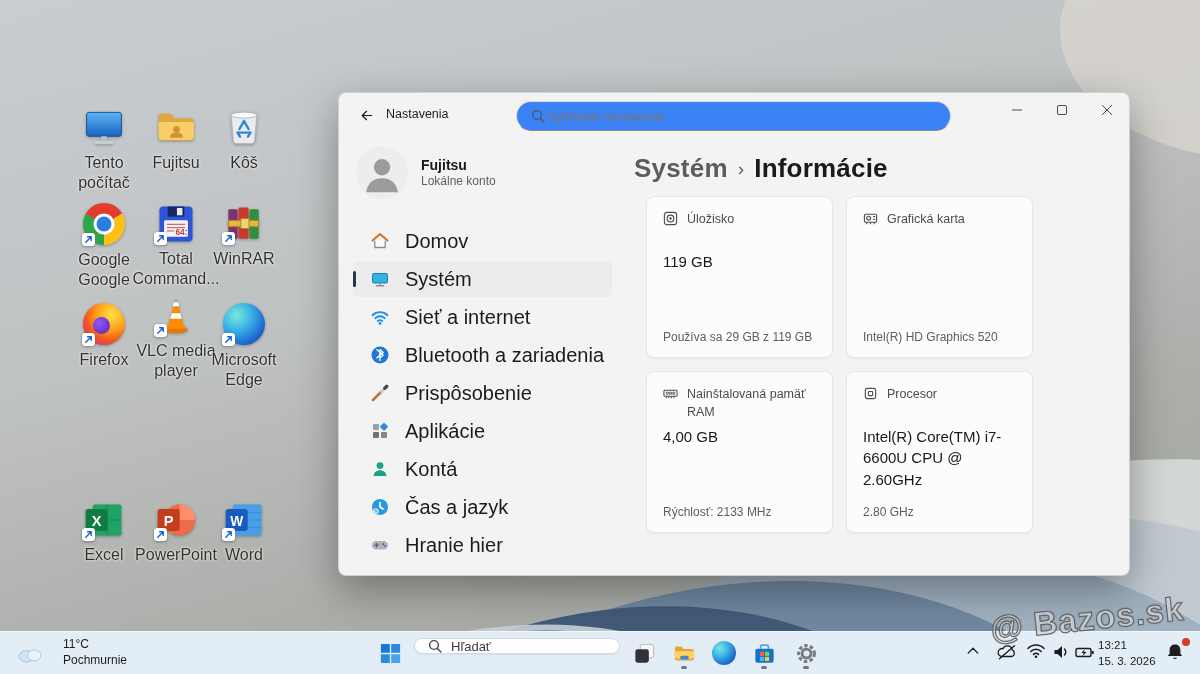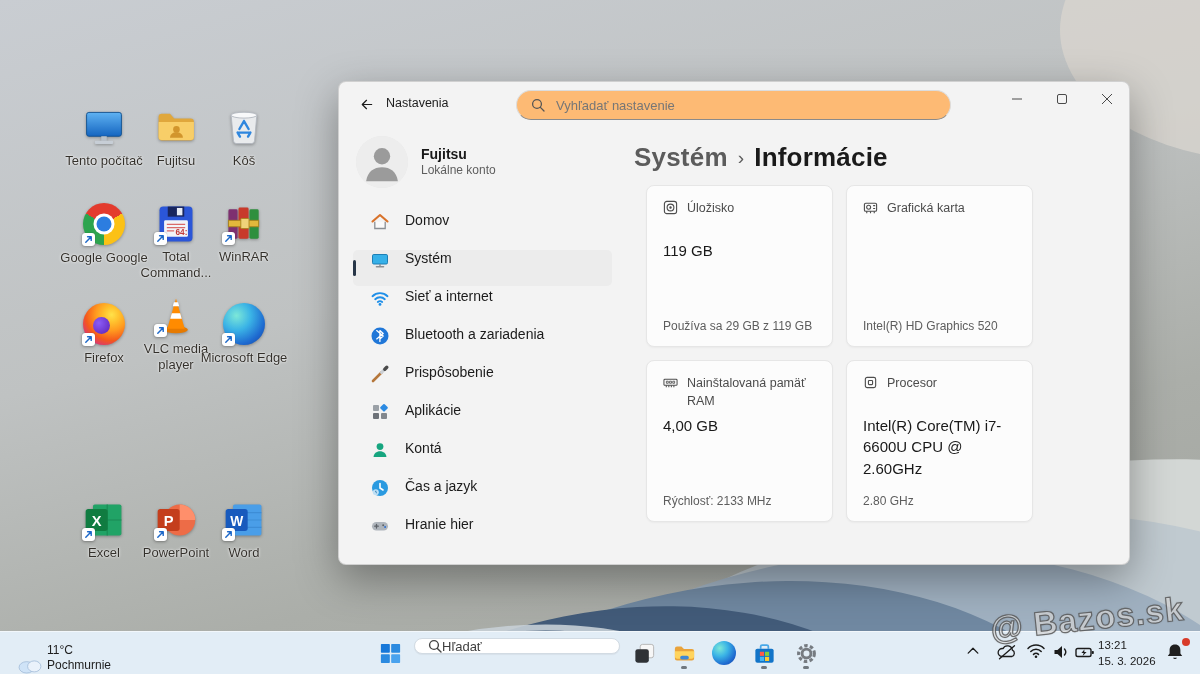--- a/index.html
+++ b/index.html
@@ -6,58 +6,58 @@
   .screen{position:relative;width:1200px;height:674px;overflow:hidden;
     font-family:"Liberation Sans","DejaVu Sans",sans-serif;
     background:linear-gradient(165deg,#c9cdd2 0%,#bfc2c2 40%,#abaea9 70%,#a2a59f 100%);
     -webkit-font-smoothing:antialiased;}
   svg{display:block}
   .wallpaper{position:absolute;inset:0;z-index:0}
 
   
   .dicon{position:absolute;width:88px;text-align:center;z-index:1;cursor:default}
   .dicon .art{width:44px;height:44px;margin:0 auto;position:relative;filter:drop-shadow(0 1px 1.5px rgba(0,0,0,.3))}
-  .dicon .lbl{margin-top:3px;font-size:13px;line-height:1.22;color:#33302b;
+  .dicon .lbl{margin-top:3px;font-size:16px;line-height:1.22;color:#33302b;
     text-shadow:0 0 3px rgba(255,255,255,.95),0 0 1px rgba(255,255,255,.9);}
   .sc-badge{position:absolute;left:0;bottom:1px;width:13px;height:13px;background:#fff;border-radius:3px;
     box-shadow:0 0 1px rgba(0,0,0,.45);display:flex;align-items:center;justify-content:center}
   .orb{display:block;width:42px;height:42px;margin:1px auto 0;border-radius:50%;position:relative}
   .chrome-orb{background:conic-gradient(from -60deg,#e33b2e 0 120deg,#fbc116 0 240deg,#2da44e 0 360deg)}
   .chrome-ring{position:absolute;left:50%;top:50%;transform:translate(-50%,-50%);width:21px;height:21px;background:#fff;border-radius:50%}
   .chrome-core{position:absolute;left:50%;top:50%;transform:translate(-50%,-50%);width:15px;height:15px;background:#2c7de0;border-radius:50%}
   .fx-orb{background:radial-gradient(circle at 68% 28%,#ffe24a 0%,#ffc22e 18%,#ff9a1f 38%,#f4581c 62%,#d63384 82%,#a21caf 100%)}
   .fx-core{position:absolute;left:10px;top:14px;width:17px;height:17px;border-radius:50%;
     background:radial-gradient(circle at 35% 35%,#8b5cf6,#5b21b6)}
   .edge-orb{background:radial-gradient(circle at 32% 30%,#7de8d8 0%,#3bb4e6 35%,#1e6ad0 70%,#143f97 100%)}
   .orb.small{width:24px;height:24px;margin:0}
 
   
-  .window{position:absolute;left:338px;top:81px;width:790px;height:482px;z-index:5;
+  .window{position:absolute;left:338px;top:92px;width:790px;height:482px;z-index:5;
     background:#f3f3f3;border:1px solid rgba(0,0,0,.14);border-radius:8px;
     box-shadow:0 14px 42px rgba(0,0,0,.35);overflow:hidden}
   .win-header{position:absolute;left:0;top:0;right:0;height:44px}
   .back-btn{position:absolute;left:12px;top:7px;width:30px;height:30px;border-radius:4px;
     display:flex;align-items:center;justify-content:center}
   .app-title{position:absolute;left:47px;top:14px;font-size:12.5px;color:#1c1c1c}
-  .set-search{position:absolute;left:177px;top:8px;width:435px;height:30px;background:#fdba74;
+  .set-search{position:absolute;left:177px;top:8px;width:435px;height:30px;background:#3b82f6;
     border:1px solid #dcdcdc;border-bottom-color:#8a8a8a;border-radius:16px;
-    display:flex;align-items:center;gap:9px;padding:0 14px;box-sizing:border-box}
+    display:flex;align-items:center;padding:0 14px;box-sizing:border-box}
   .set-search input{border:0;outline:0;flex:1;font-size:13px;font-family:inherit;color:#1b1b1b;background:transparent}
   .set-search input::placeholder{color:#767676}
   .win-controls{position:absolute;right:0;top:0;display:flex}
   .wc{width:45px;height:34px;display:flex;align-items:center;justify-content:center}
 
   .sidebar{position:absolute;left:0;top:44px;bottom:0;width:285px}
   .user-row{position:absolute;left:17px;top:10px;display:flex;align-items:center;gap:13px}
   .avatar{width:52px;height:52px;border-radius:50%;overflow:hidden;background:#e9e9e9}
   .user-name{font-size:14px;font-weight:700;color:#191919;line-height:1.3}
   .user-sub{font-size:12px;color:#5e5e5e;line-height:1.3}
   .nav{position:absolute;left:0;top:86px;right:0}
-  .nav-item{position:relative;display:flex;align-items:flex-start;gap:15px;height:36px;
-    margin:0 12px 2px 14px;padding-left:17px;border-radius:5px;font-size:14px;color:#1b1b1b}
+  .nav-item{position:relative;display:flex;align-items:center;gap:15px;height:36px;
+    margin:0 12px 2px 14px;padding-left:17px;border-radius:5px;font-size:20px;color:#1b1b1b}
   .nav-item.selected{background:#ececec}
   .nav-item.selected::before{content:"";position:absolute;left:0;top:10px;width:3px;height:16px;
     border-radius:2px;background:#273648}
   .nav-ico{width:20px;height:20px;flex:0 0 20px}
 
   .content{position:absolute;left:285px;top:44px;right:0;bottom:0}
   .crumb{margin:16px 0 0 10px;font-size:26px;font-weight:600;color:#1a1a1a;letter-spacing:.2px}
   .crumb .sec{color:#5c5c5c}
   .crumb .sep{color:#5c5c5c;font-size:19px;font-weight:400;padding:0 10px;vertical-align:2px}
   .cards{position:absolute;left:22px;top:59px;display:grid;grid-template-columns:187px 187px;
@@ -66,30 +66,30 @@
     padding:13px 16px;box-sizing:border-box;box-shadow:0 1px 2px rgba(0,0,0,.04)}
   .card-head{display:flex;align-items:flex-start;gap:9px;font-size:12.5px;color:#4c4c4c;line-height:1.45}
   .card-head svg{margin-top:1px;flex:0 0 15px}
   .card-value{position:absolute;left:16px;right:12px;top:54px;font-size:15px;font-weight:400;
     color:#191919;line-height:1.42}
   .card-caption{position:absolute;left:16px;right:10px;bottom:13px;font-size:12px;color:#5d5d5d}
 
   
   .taskbar{position:absolute;left:0;right:0;bottom:0;height:42px;background:#e2edf6;z-index:10;
     border-top:1px solid rgba(255,255,255,.55)}
-  .tb-weather{position:absolute;left:10px;top:0;height:100%;display:flex;align-items:flex-end;gap:4px;
+  .tb-weather{position:absolute;left:10px;top:0;height:100%;display:flex;align-items:center;gap:20px;
     padding:0 6px;border-radius:6px}
   .tb-weather .t1{font-size:12px;color:#1e1e1e;line-height:1.3}
   .tb-weather .t2{font-size:12px;color:#1e1e1e;line-height:1.3}
   .tb-btn{position:absolute;top:4px;width:36px;height:34px;display:flex;align-items:center;
     justify-content:center;border-radius:5px}
   .run-dot{position:absolute;bottom:1px;left:50%;transform:translateX(-50%);width:6px;height:3px;
     border-radius:2px;background:#70787f}
   .tb-search{position:absolute;left:414px;top:6px;width:206px;height:16px;background:#fff;
-    border:1px solid #d2dbe3;border-radius:15px;display:flex;align-items:center;
+    border:1px solid #d2dbe3;border-radius:15px;display:flex;align-items:center;gap:9px;
     padding:0 13px;box-sizing:border-box;box-shadow:0 1px 1px rgba(0,0,0,.05)}
   .tb-search span{font-size:13px;color:#3f3f3f}
   .tray-ic{position:absolute;top:11px;display:flex;align-items:center;justify-content:center}
   .tb-clock{position:absolute;left:1098px;top:6px;width:70px;text-align:left;
     font-size:11.5px;color:#1b1b1b;line-height:1.35}
   .bell-wrap{position:absolute;left:1164px;top:9px;width:24px;height:24px}
   .badge{position:absolute;right:-2px;top:-3px;width:8px;height:8px;border-radius:50%;background:#d83b2a}
 
   .watermark{position:absolute;left:990px;top:600px;z-index:20;transform:rotate(-6deg);
     font-size:33px;font-weight:700;letter-spacing:1px;color:rgba(255,255,255,.55);

